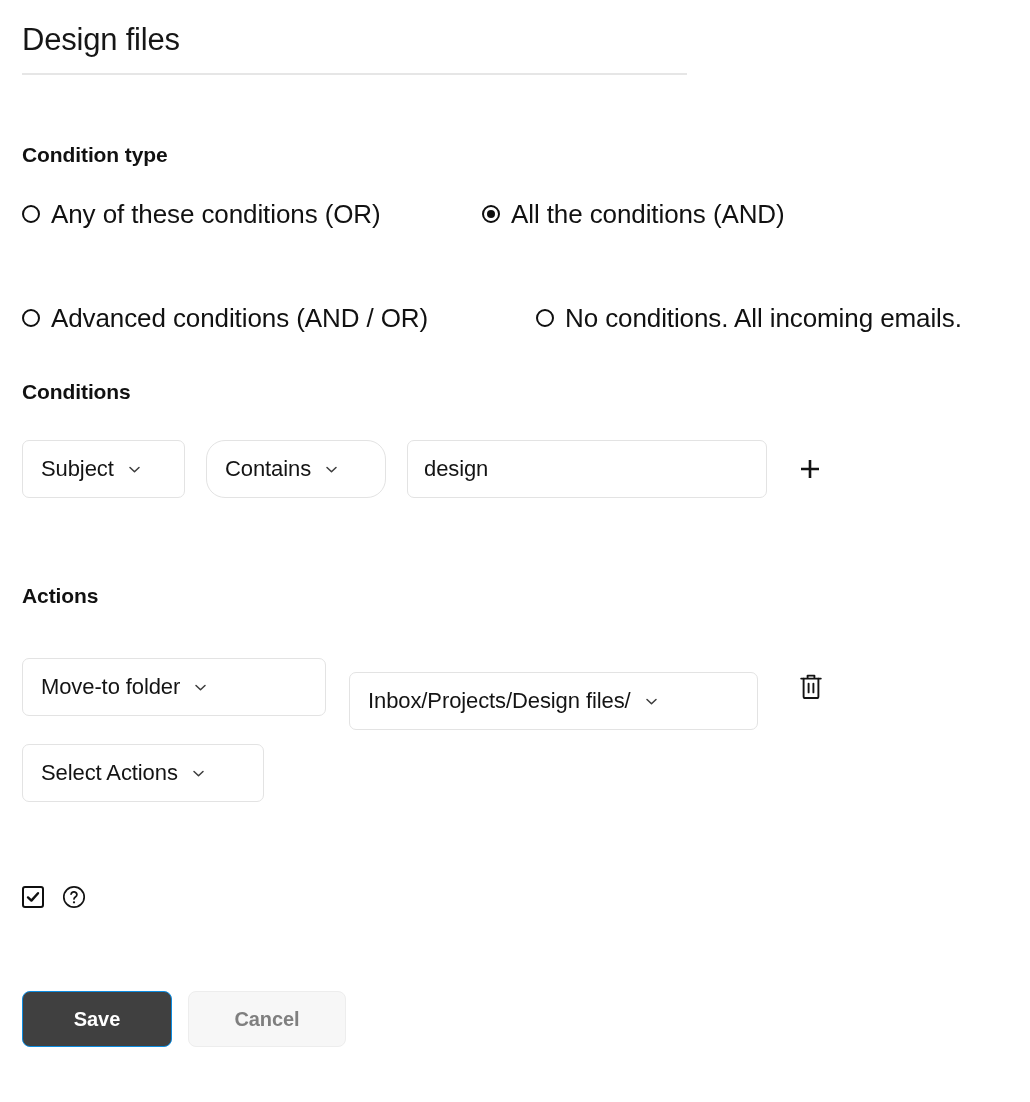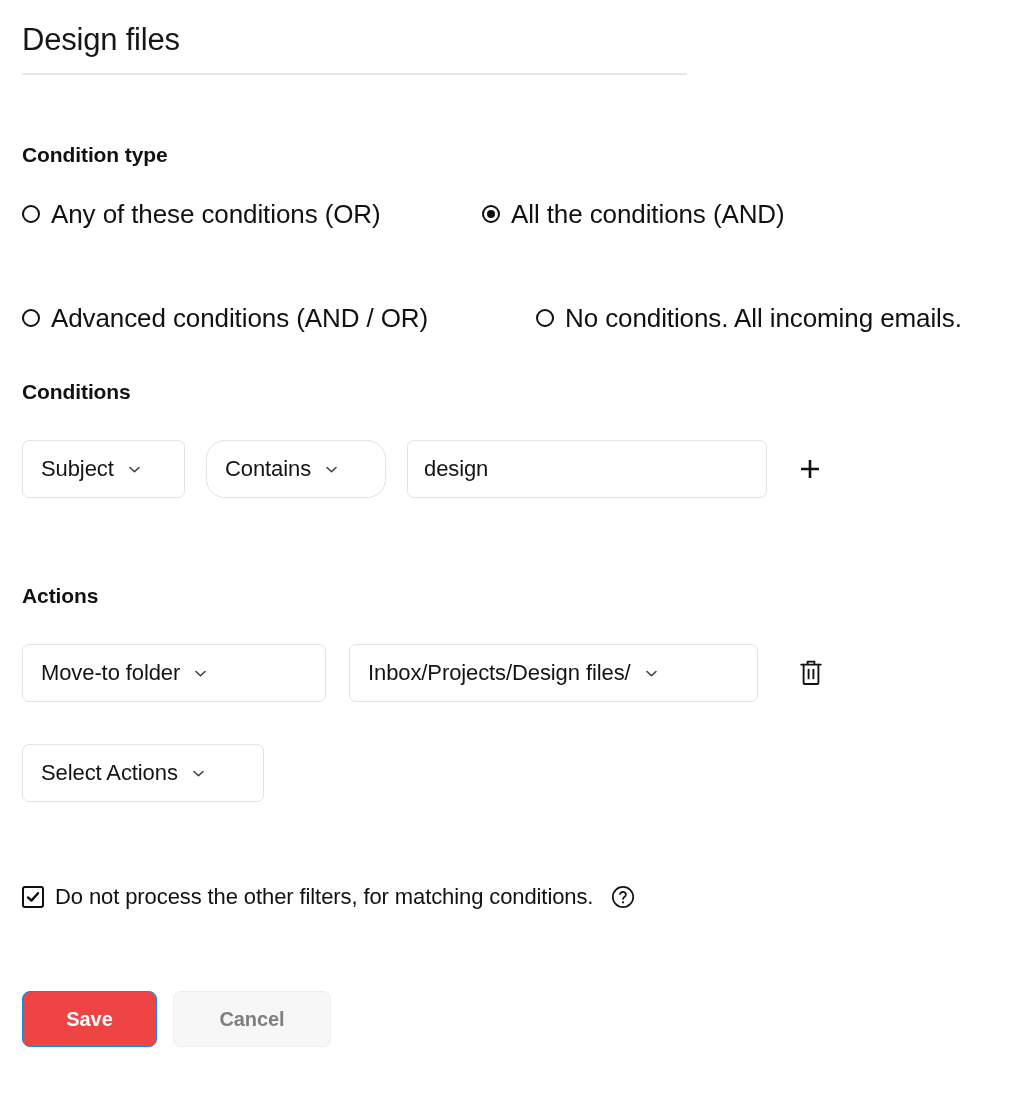--- a/index.html
+++ b/index.html
@@ -154,21 +154,21 @@
     width: 360px;
     cursor: text;
   }
   .text-input .inp-value { line-height: 22px; }
 
   #sel-condition-field  { width: 163px; margin-right: 21px; }
   #sel-condition-op     { width: 180px; margin-right: 21px; border-radius: 19px; }
   #input-condition-val  { width: 360px; margin-right: 26px; }
 
   #sel-action-type      { width: 304px; margin-right: 23px; }
-  #sel-action-target    { width: 409px; margin-right: 36px; }
+  #sel-action-target    { width: 409px; margin-right: 36px; margin-top: 28px; }
   #sel-add-action       { width: 242px; }
 
   .icon-btn {
     background: none;
     border: 0;
     padding: 0;
     margin: 0;
     display: flex;
     align-items: center;
     justify-content: center;
@@ -237,22 +237,22 @@
     font-size: 20px;
     font-weight: 700;
     letter-spacing: -0.1px;
     cursor: pointer;
     display: flex;
     align-items: center;
     justify-content: center;
     padding: 0 18px;
   }
   #btn-save {
-    width: 135px;
-    background: #ef4444;
+    width: 150px;
+    background: #404040;
     color: #ffffff;
     border-color: #0c8ce0;
   }
   #btn-cancel {
     width: 158px;
     background: #f7f7f7;
     color: #7f7f7f;
     border-color: #ededed;
   }
 </style>
@@ -366,21 +366,20 @@
       </svg>
     </div>
   </div>
 
   <div id="checkbox-row">
     <span class="check-mark checked">
       <svg width="14" height="14" viewBox="0 0 14 14">
         <path d="M2 7.4 L5.4 10.6 L12 3.2" fill="none" stroke="#0f0f0f" stroke-width="2.4" stroke-linecap="round" stroke-linejoin="round"></path>
       </svg>
     </span>
-    <span class="check-label">Do not process the other filters, for matching conditions.</span>
     <svg id="help-icon" viewBox="0 0 24 24">
       <circle cx="12" cy="12" r="10.2" fill="none" stroke="#131313" stroke-width="1.7"></circle>
       <path d="M9.1 9.1 a2.95 2.95 0 0 1 5.8 0.75 c0 1.95 -2.9 2.35 -2.9 4.05" fill="none" stroke="#131313" stroke-width="1.7" stroke-linecap="round"></path>
       <circle cx="12" cy="17.3" r="1.15" fill="#131313"></circle>
     </svg>
   </div>
 
   <div id="footer-buttons">
     <button class="btn" id="btn-save">Save</button>
     <button class="btn" id="btn-cancel">Cancel</button>

